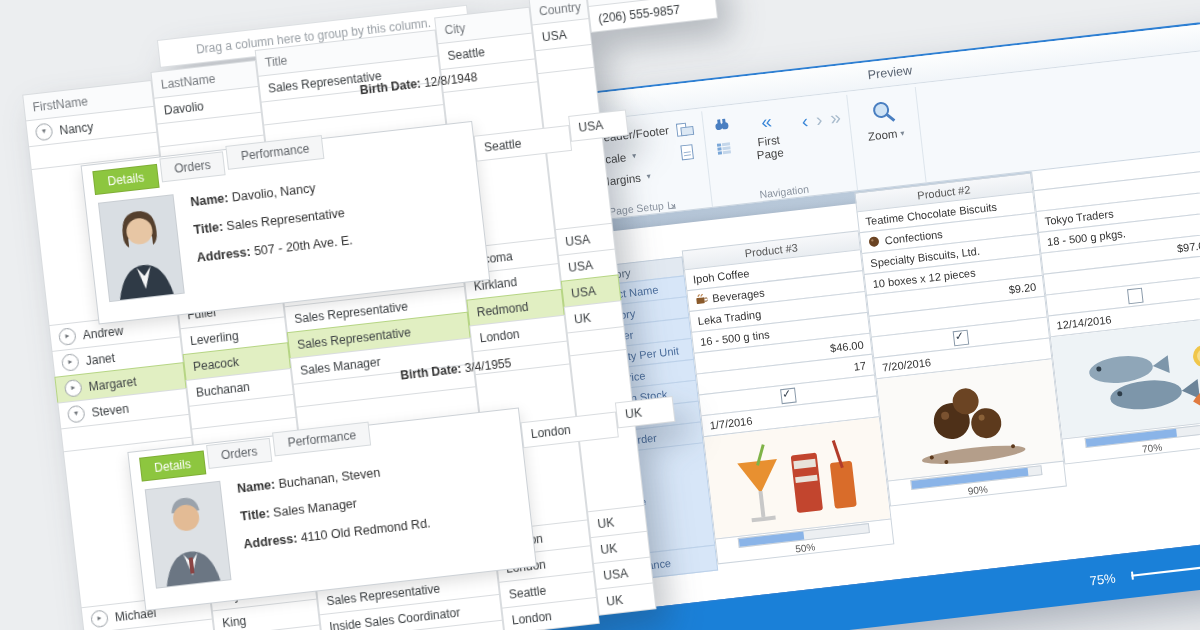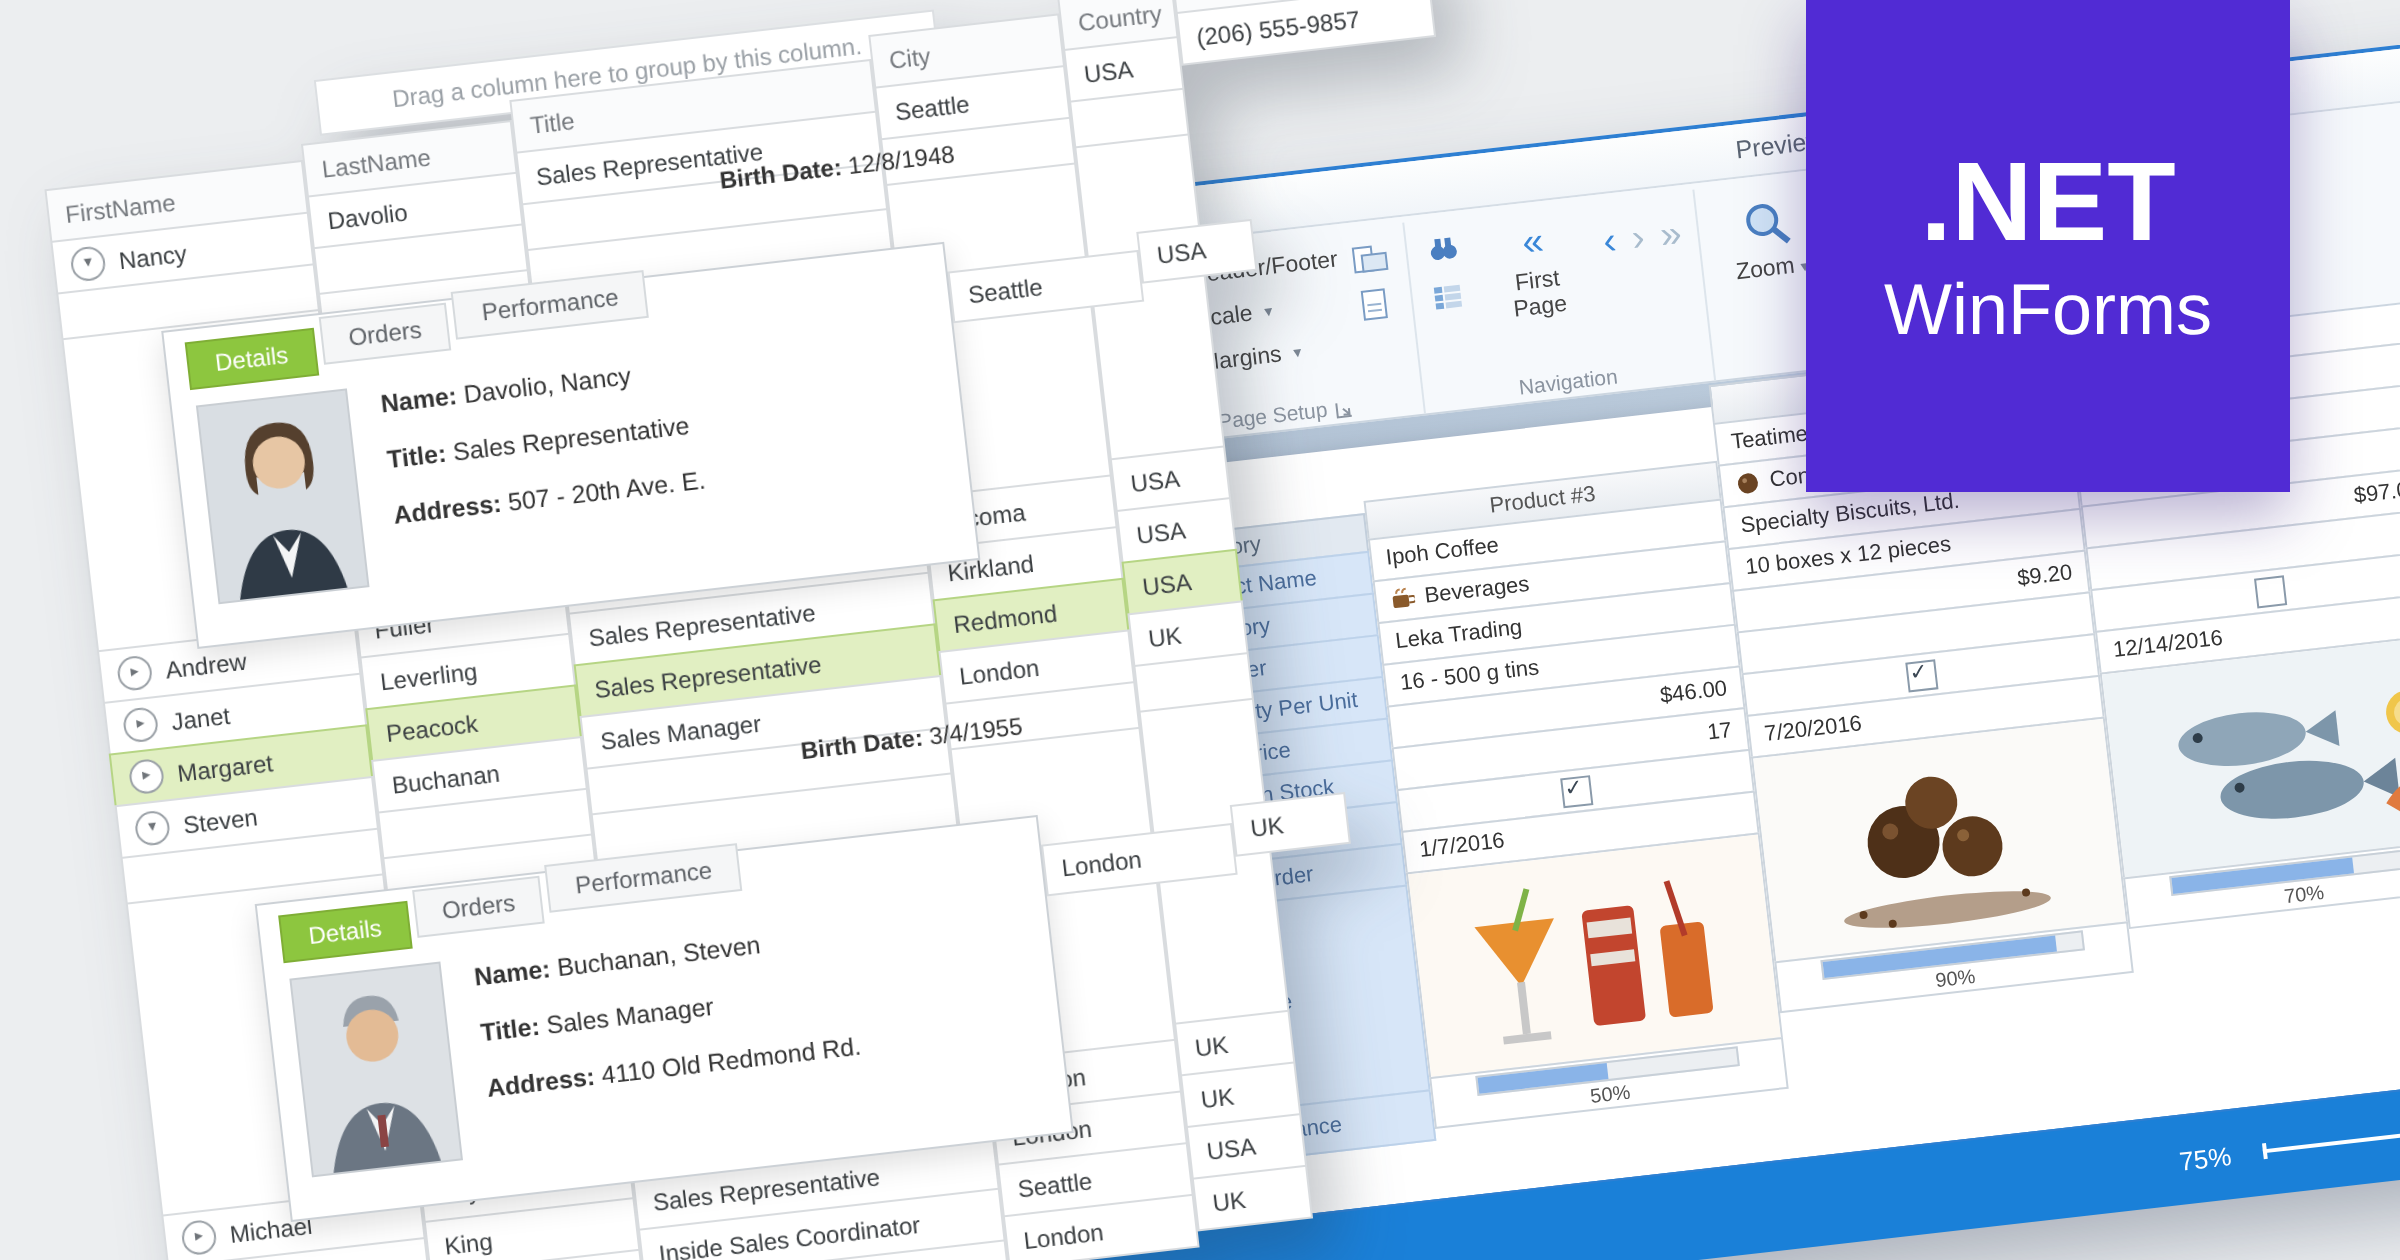--- a/index.html
+++ b/index.html
@@ -621,18 +621,14 @@
         <span class="zv">75%</span>
         <span class="track">
           <span class="line"></span>
           <span class="tick tk1"></span>
 
         </span>
       </div>
     </div>
   </div>
 
-  <div class="badge">
-    <span class="t1">.NET</span>
-    <span class="t2">WinForms</span>
-  </div>
 
 </div>
 
 </body></html>

